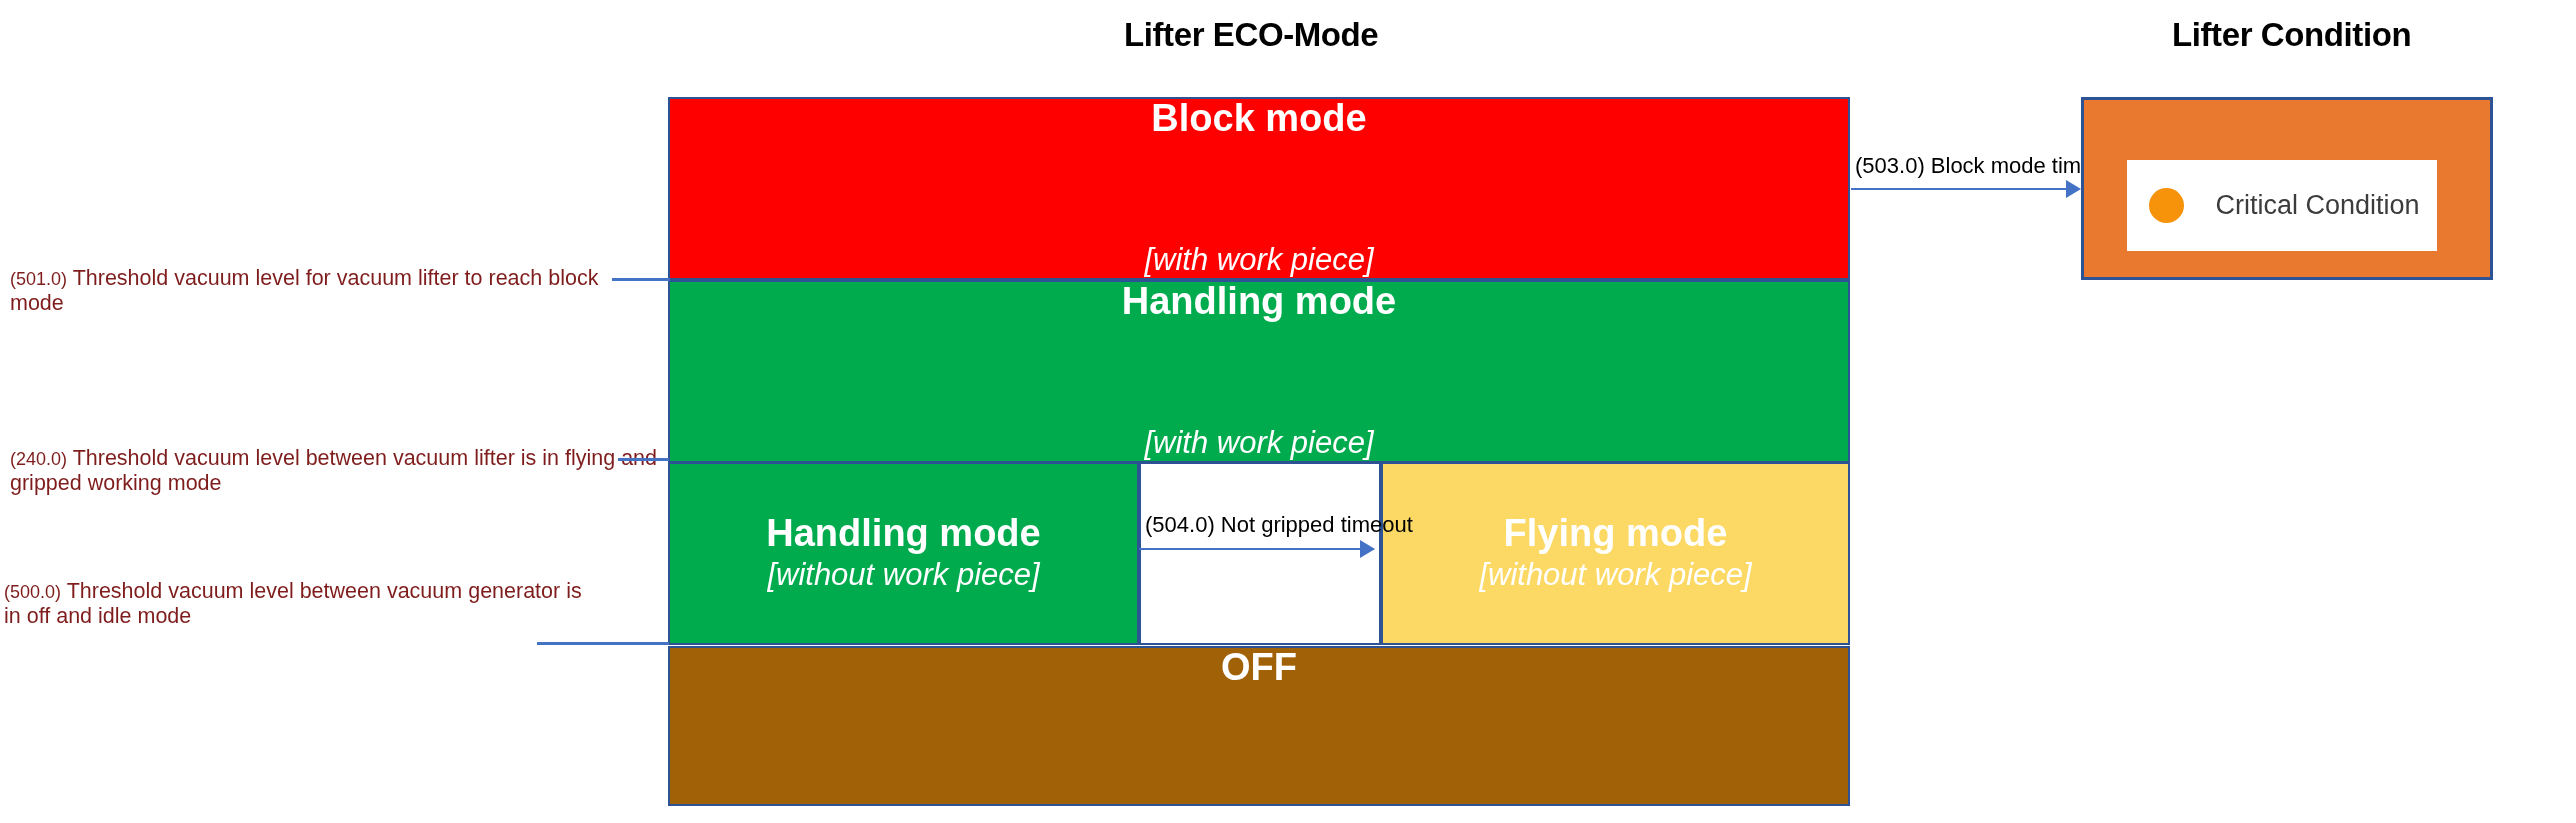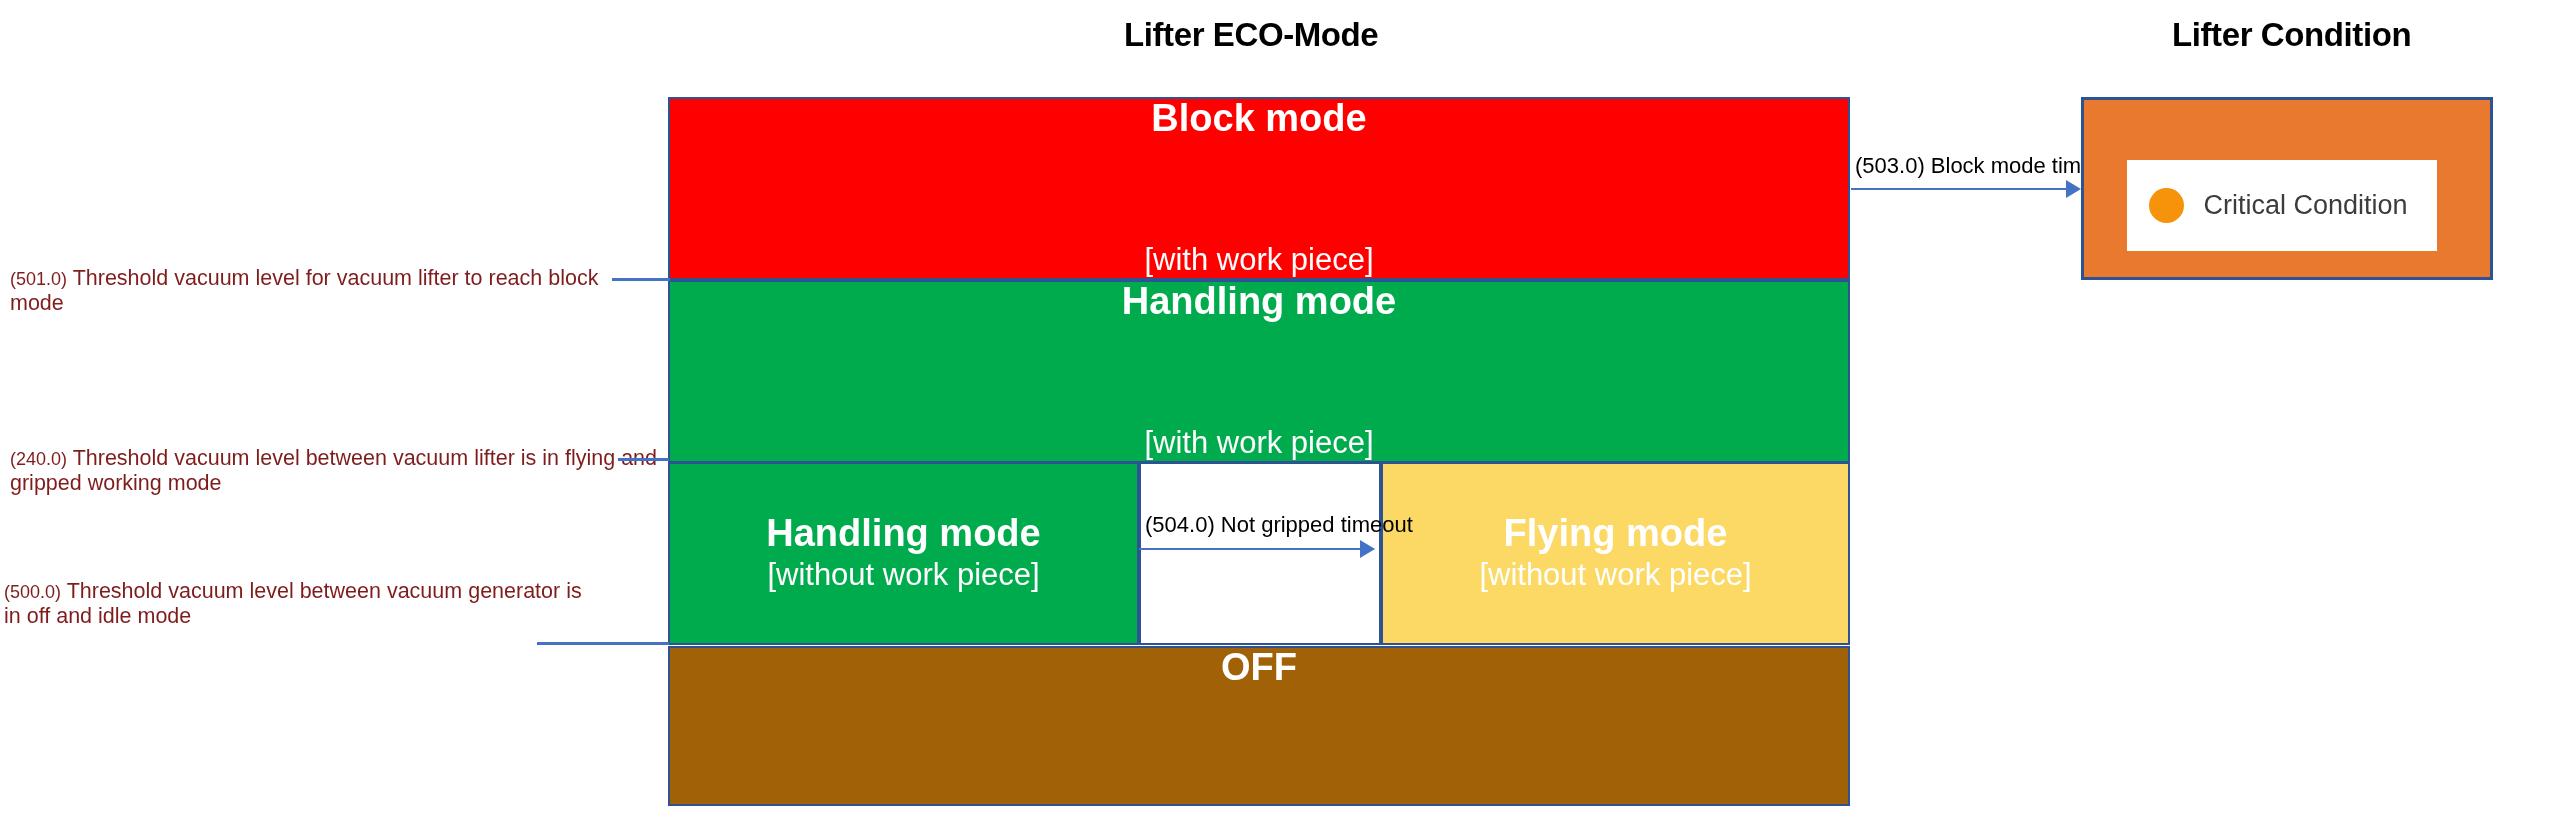--- a/index.html
+++ b/index.html
@@ -68,20 +68,21 @@
     white-space:nowrap;
   }
   .mode-sub{
     font-weight:normal;
     color:#ffffff;
     font-size:31px;
     line-height:1.15;
     text-align:center;
     white-space:nowrap;
     margin-top:3.3px;
+    font-style:italic;
   }
   #off-label{font-weight:bold;color:#ffffff;font-size:38px;line-height:1;}
 
   
   .annot{
     position:absolute;
     color:#7f1d1d;
     font-size:21.5px;
     line-height:1.18;
     text-align:left;
@@ -148,21 +149,21 @@
     align-items:center;
   }
   #status-dot{
     width:35px;height:35px;
     border-radius:50%;
     background:#F7920B;
     margin-left:21.5px;
     flex:0 0 auto;
   }
   #status-text{
-    margin-left:20px;
+    margin-left:32px;
     font-size:27px;
     color:#3C3C3C;
     white-space:nowrap;
   }
 </style>
 </head>
 <body>
 
 <div class="canvas">
 

